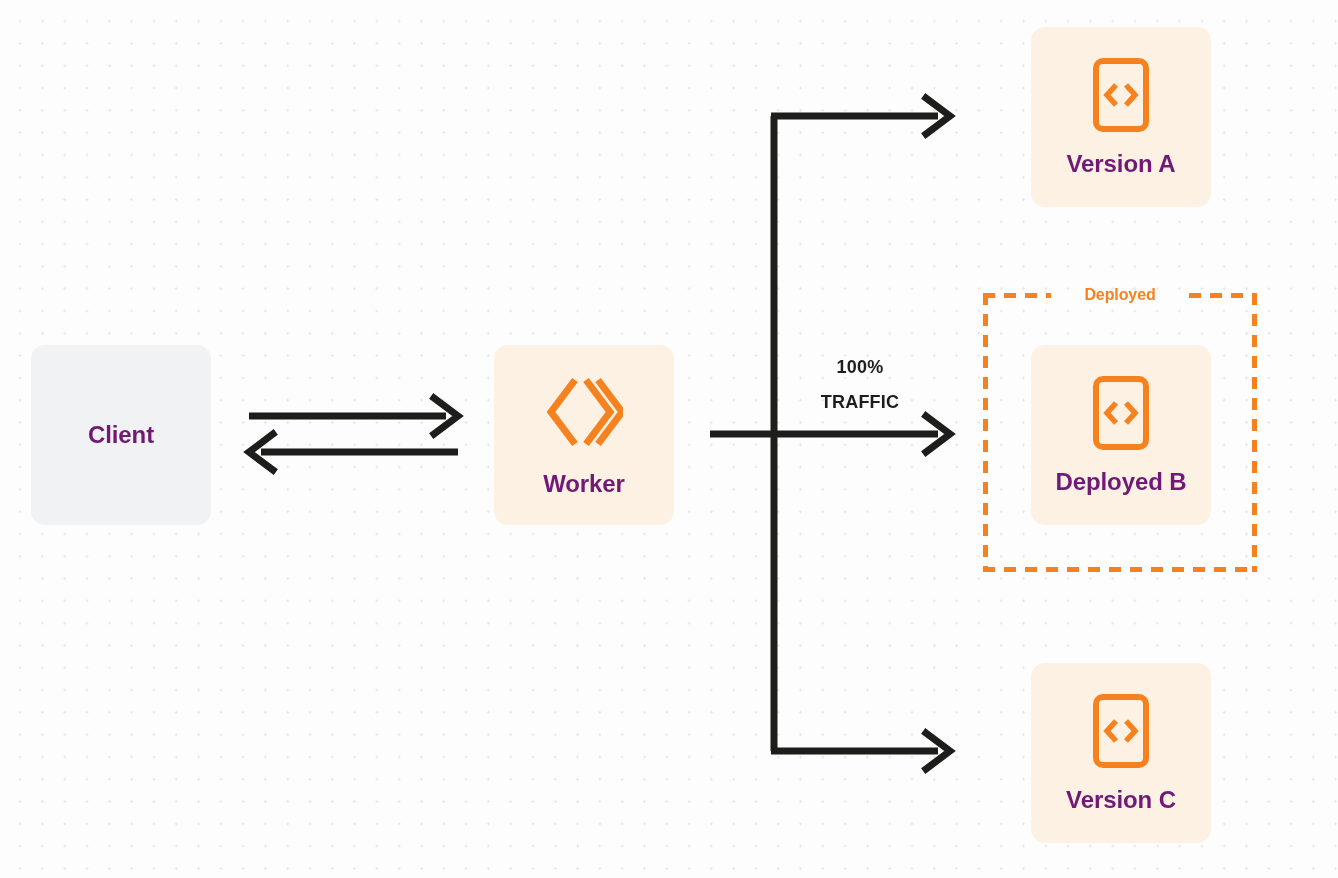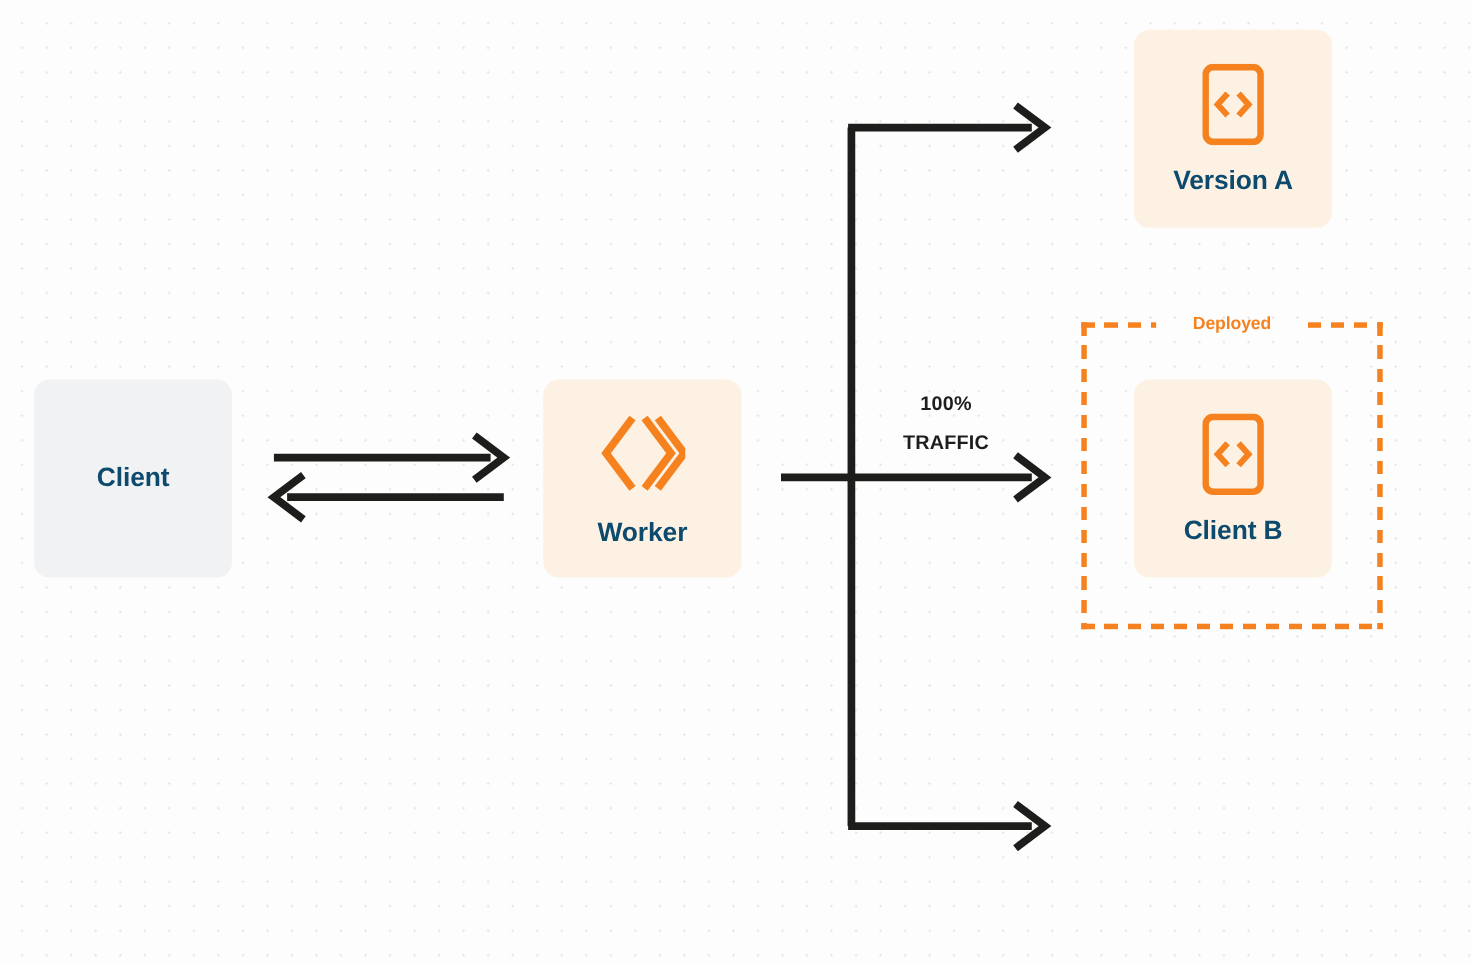--- a/index.html
+++ b/index.html
@@ -26,21 +26,21 @@
     border-radius: 14px;
     display: flex;
     flex-direction: column;
     align-items: center;
     justify-content: center;
     box-sizing: border-box;
   }
   .node-label {
     font-size: 24px;
     font-weight: bold;
-    color: #0c4a6e;
+    color: #701a75;
     letter-spacing: -0.1px;
     line-height: 1;
     white-space: nowrap;
   }
 
   .client-node {
     left: 31px;
     top: 345px;
     width: 180px;
     height: 180px;
@@ -218,17 +218,27 @@
   </div>
 
   <div class="node version-node version-b">
     <span class="code-icon">
       <svg width="56" height="74" viewBox="0 0 56 74" fill="none">
         <rect x="3" y="3" width="50" height="68" rx="7" ry="7" stroke="#f6821f" stroke-width="6" fill="none"></rect>
         <path d="M23 27 L14 37 L23 47" stroke="#f6821f" stroke-width="5.5" fill="none" stroke-linecap="butt" stroke-linejoin="miter"></path>
         <path d="M33 27 L42 37 L33 47" stroke="#f6821f" stroke-width="5.5" fill="none" stroke-linecap="butt" stroke-linejoin="miter"></path>
       </svg>
     </span>
-    <span class="node-label">Client B</span>
-  </div>
-
+    <span class="node-label">Deployed B</span>
+  </div>
+
+  <div class="node version-node version-c">
+    <span class="code-icon">
+      <svg width="56" height="74" viewBox="0 0 56 74" fill="none">
+        <rect x="3" y="3" width="50" height="68" rx="7" ry="7" stroke="#f6821f" stroke-width="6" fill="none"></rect>
+        <path d="M23 27 L14 37 L23 47" stroke="#f6821f" stroke-width="5.5" fill="none" stroke-linecap="butt" stroke-linejoin="miter"></path>
+        <path d="M33 27 L42 37 L33 47" stroke="#f6821f" stroke-width="5.5" fill="none" stroke-linecap="butt" stroke-linejoin="miter"></path>
+      </svg>
+    </span>
+    <span class="node-label">Version C</span>
+  </div>
 
 </div>
 
 </body></html>

